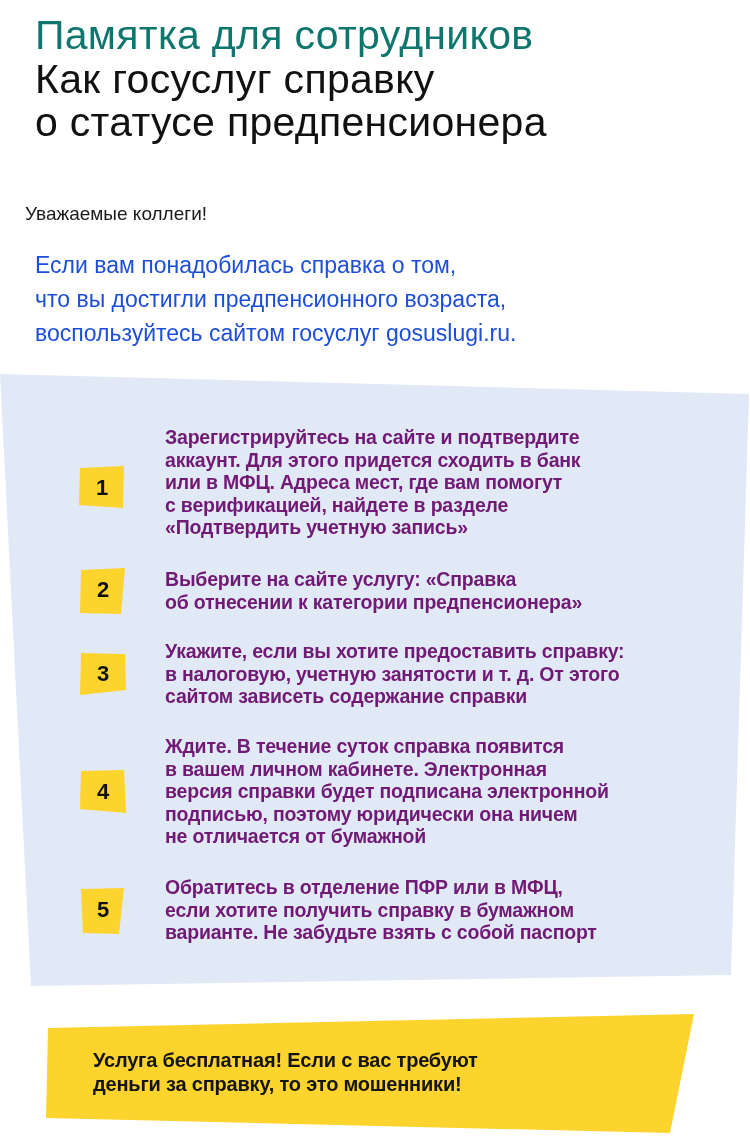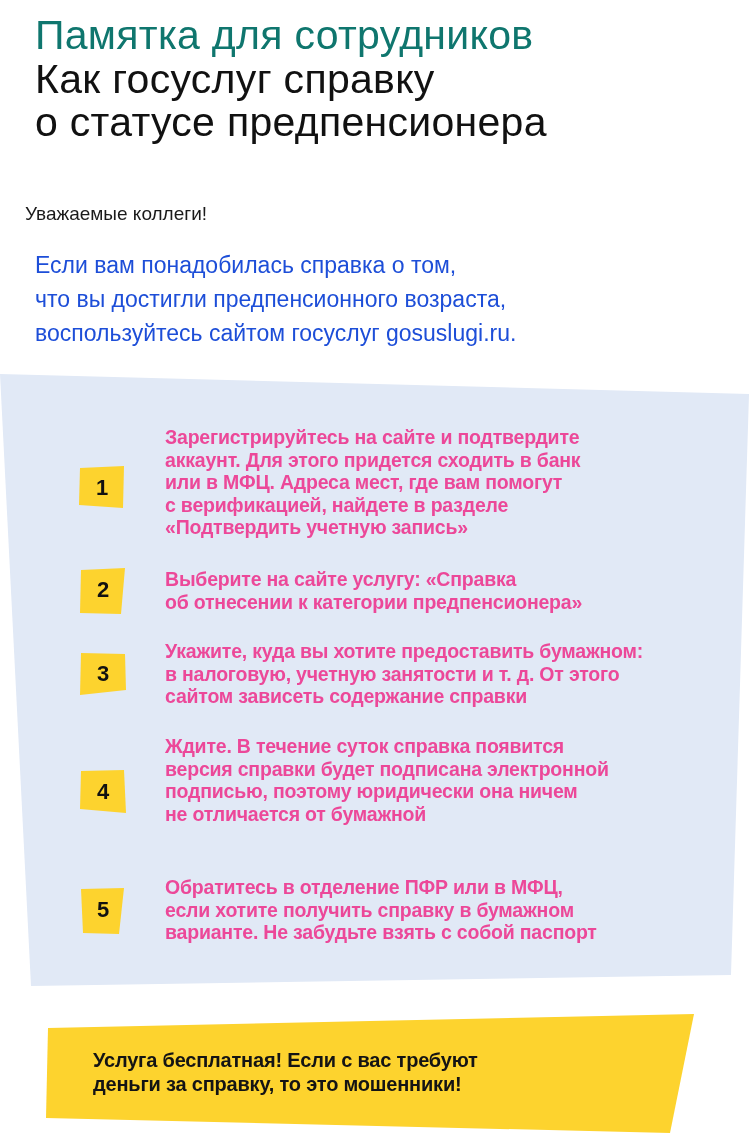--- a/index.html
+++ b/index.html
@@ -36,21 +36,21 @@
     position: absolute; width: 46px; height: 44px;
   }
   .badge svg { position: absolute; left: 0; top: 0; }
   .badge span {
     position: absolute; left: 0; top: 0; width: 46px; height: 44px;
     display: flex; align-items: center; justify-content: center;
     font-weight: bold; font-size: 22px; color: #111111;
   }
   .item-text {
     position: absolute; left: 165px; font-weight: bold; font-size: 19.5px;
-    line-height: 22.5px; color: #ec4899; white-space: nowrap; letter-spacing: -0.2px;
+    line-height: 22.5px; color: #701a75; white-space: nowrap; letter-spacing: -0.2px;
   }
   .item-text div { display: block; }
   .warning {
     position: absolute; left: 0; top: 1010px; width: 658px; height: 130px;
   }
   .warning svg { position: absolute; left: 0; top: 0; }
   .warning-text {
     position: absolute; left: 93px; top: 38px; font-weight: bold; font-size: 20px;
     line-height: 24px; color: #141414; white-space: nowrap; letter-spacing: -0.2px;
   }
@@ -108,35 +108,36 @@
 </div>
 
 <div class="item" style="top:640px;">
   <div class="badge" style="left:80px; top:12px;">
     <svg width="46" height="44">
         <polygon points="1,1 45,2 46,38 0,43" fill="#FDD32E"></polygon>
       </svg>
     <span>3</span>
   </div>
   <div class="item-text" style="top:0px;">
-    <div>Укажите, куда вы хотите предоставить бумажном:</div>
+    <div>Укажите, если вы хотите предоставить справку:</div>
     <div>в налоговую, учетную занятости и т. д. От этого</div>
     <div>сайтом зависеть содержание справки</div>
   </div>
 </div>
 
 <div class="item" style="top:735px;">
   <div class="badge" style="left:80px; top:35px;">
     <svg width="46" height="44">
         <polygon points="1,1 44,0 46,43 0,39" fill="#FDD32E"></polygon>
       </svg>
     <span>4</span>
   </div>
   <div class="item-text" style="top:0px;">
     <div>Ждите. В течение суток справка появится</div>
+    <div>в вашем личном кабинете. Электронная</div>
     <div>версия справки будет подписана электронной</div>
     <div>подписью, поэтому юридически она ничем</div>
     <div>не отличается от бумажной</div>
   </div>
 </div>
 
 <div class="item" style="top:876px;">
   <div class="badge" style="left:80px; top:12px;">
     <svg width="46" height="46">
         <polygon points="1,1 44,0 39,46 3,45" fill="#FDD32E"></polygon>

